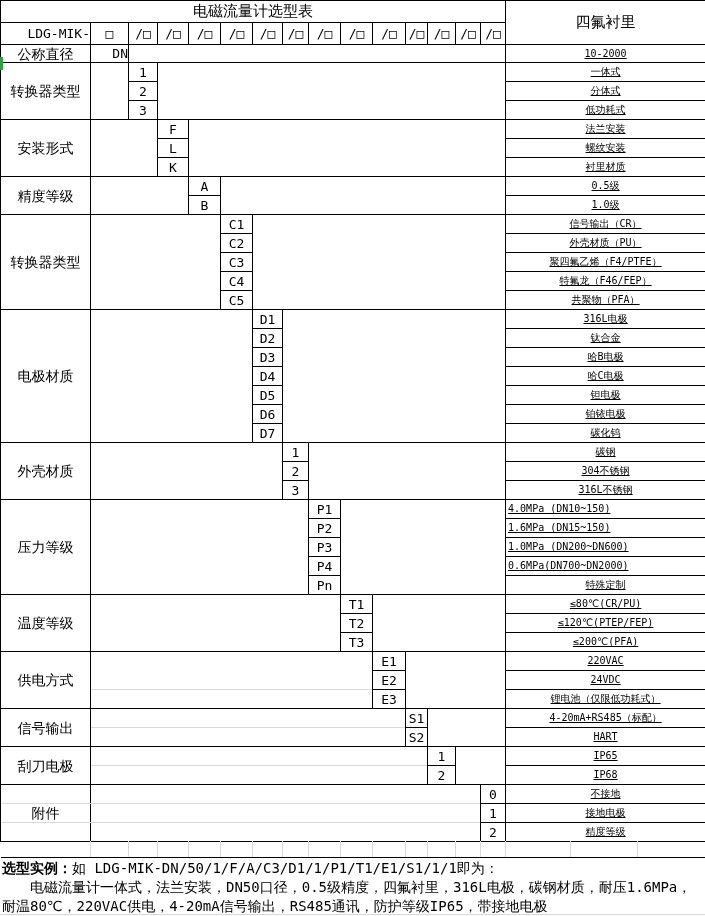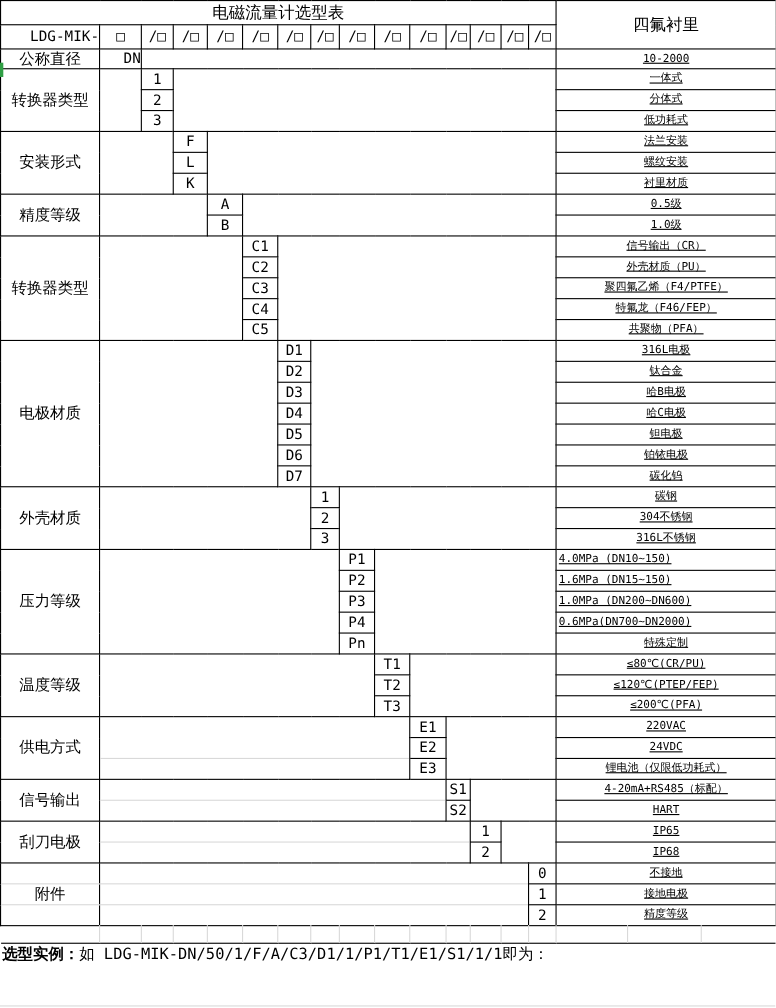--- a/index.html
+++ b/index.html
@@ -327,15 +327,16 @@
 <div class="fh" style="left:91px;top:727px;width:314px"></div>
 <div class="fh" style="left:91px;top:765px;width:336px"></div>
 <div class="fh" style="left:1px;top:803px;width:479px"></div>
 <div class="fh" style="left:1px;top:822px;width:479px"></div>
 <div class="fh" style="left:0px;top:914px;width:705px"></div>
 
 <div class="green-mark" style="left:0px;top:57px;width:3px;height:13px"></div>
 
 <div class="example">
   <div class="ex-line1"><b>选型实例：</b><span>如 LDG-MIK-DN/50/1/F/A/C3/D1/1/P1/T1/E1/S1/1/1即为：</span></div>
+  <div class="ex-body">电磁流量计一体式，法兰安装，DN50口径，0.5级精度，四氟衬里，316L电极，碳钢材质，耐压1.6MPa，耐温80℃，220VAC供电，4-20mA信号输出，RS485通讯，防护等级IP65，带接地电极</div>
 </div>
 
 </div>
 
 </body></html>

